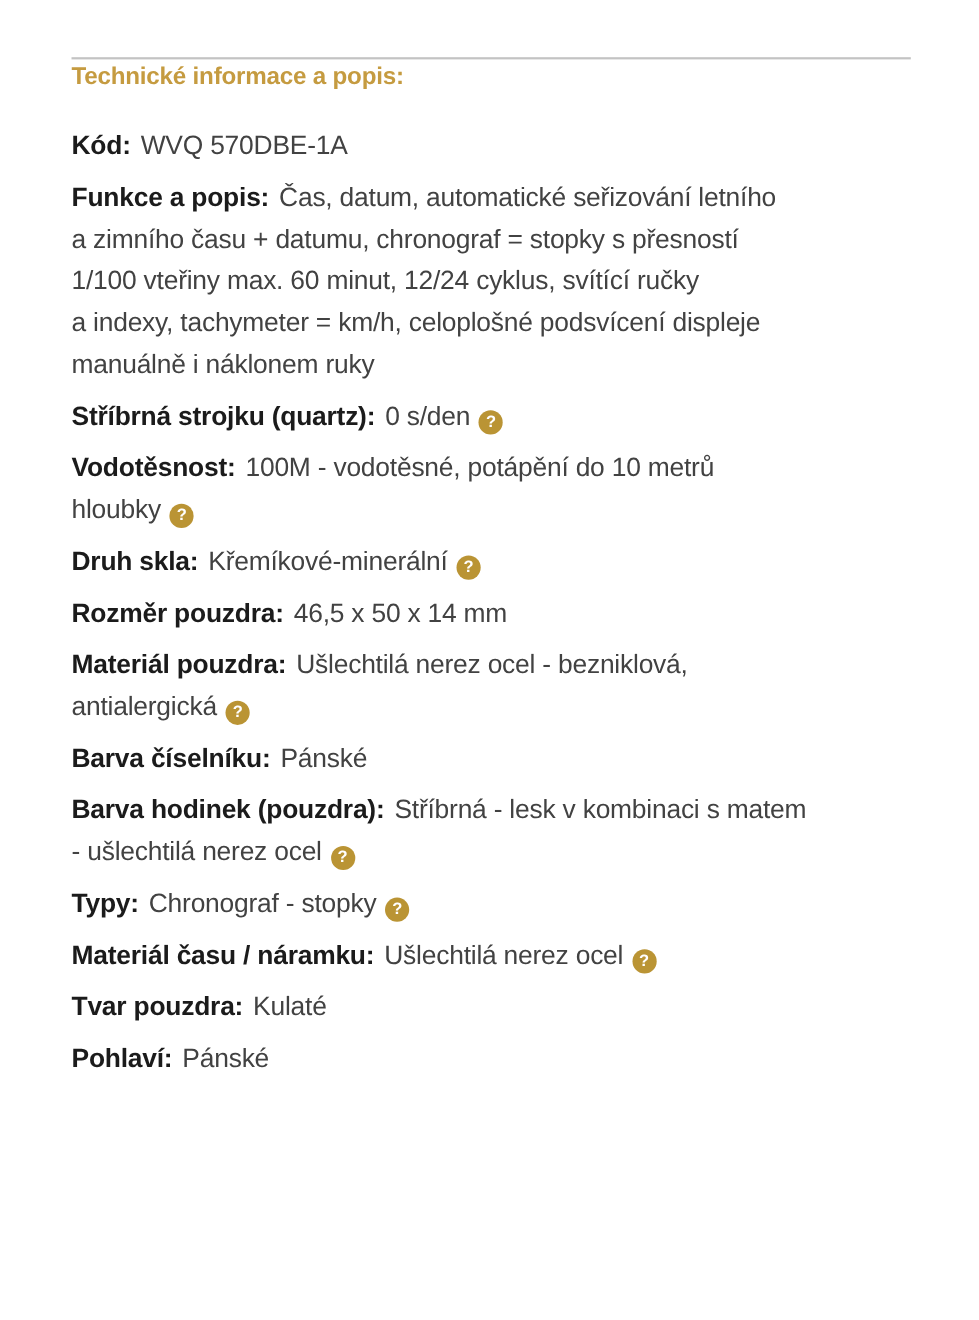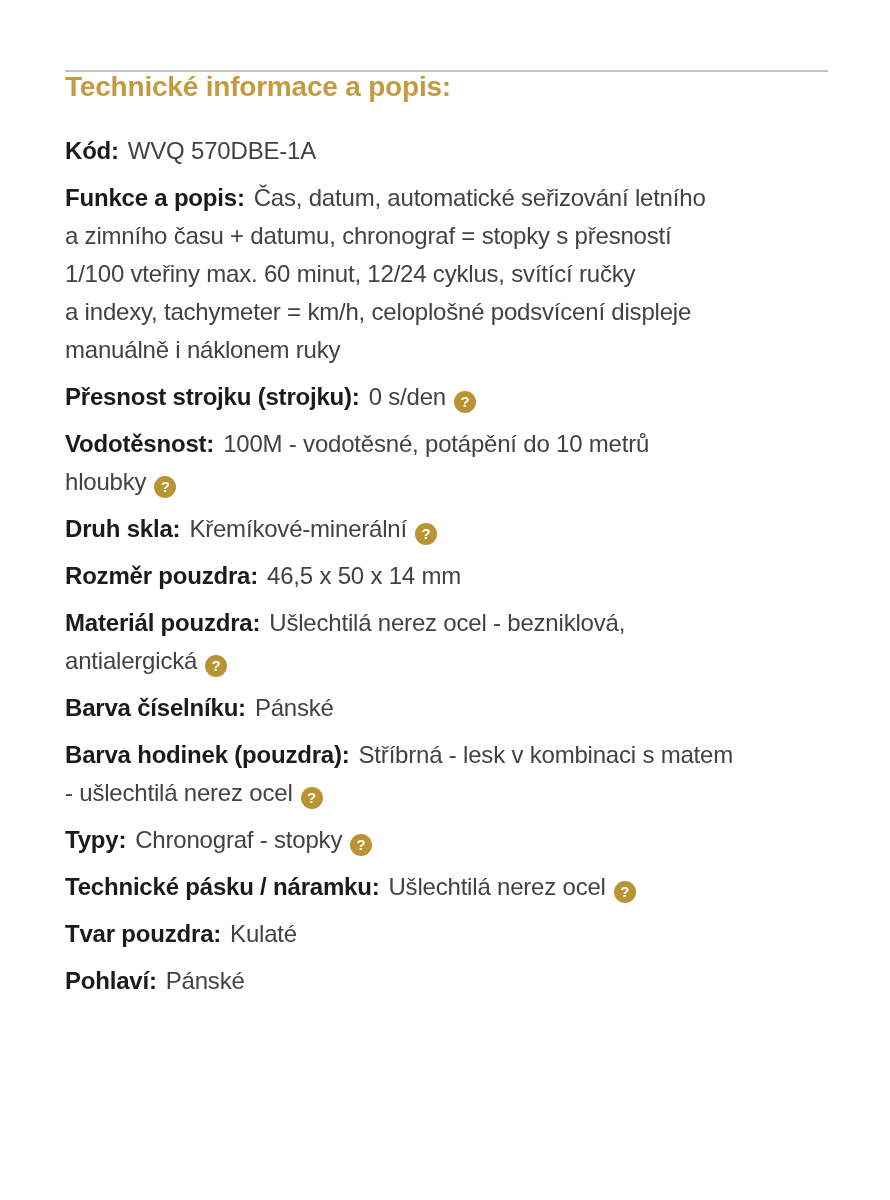--- a/index.html
+++ b/index.html
@@ -29,23 +29,23 @@
     top: 2px;
     width: 763px;
     height: 2px;
     background: var(--divider);
   }
   .content {
     padding: 0 33px 0 65px;
     width: 890px;
   }
   .heading {
-    margin-top: 68px;
+    margin-top: 50px;
     margin-bottom: 26px;
-    font-size: 28px;
+    font-size: 22px;
     line-height: 38px;
     font-weight: 700;
     letter-spacing: -0.2px;
     color: var(--accent-gold);
   }
   .spec-row {
     width: 760px;
     font-size: 24px;
     line-height: 38px;
     margin: 9px 0;
@@ -101,41 +101,41 @@
     <div class="spec-list">
   <p class="spec-row"><span class="spec-label">Kód:</span><span class="spec-value">WVQ 570DBE-1A</span></p>
 
   <p class="spec-row"><span class="spec-label">Funkce a popis:</span><span class="spec-value">Čas, datum, automatické seřizování letního
 a zimního času + datumu, chronograf = stopky s přesností
 1/100 vteřiny max. 60 minut, 12/24 cyklus, svítící ručky
 a indexy, tachymeter = km/h, celoplošné podsvícení displeje
 manuálně i náklonem ruky</span></p>
 
 
-  <p class="spec-row"><span class="spec-label">Přesnost strojku (strojku):</span><span class="spec-value">0 s/den</span><span class="help-icon">?</span></p>
+  <p class="spec-row"><span class="spec-label">Stříbrná strojku (quartz):</span><span class="spec-value">0 s/den</span><span class="help-icon">?</span></p>
 
   <p class="spec-row"><span class="spec-label">Vodotěsnost:</span><span class="spec-value">100M - vodotěsné, potápění do 10 metrů
 hloubky</span><span class="help-icon">?</span></p>
 
   <p class="spec-row"><span class="spec-label">Druh skla:</span><span class="spec-value">Křemíkové-minerální</span><span class="help-icon">?</span></p>
 
   <p class="spec-row"><span class="spec-label">Rozměr pouzdra:</span><span class="spec-value">46,5 x 50 x 14 mm</span></p>
 
 
   <p class="spec-row"><span class="spec-label">Materiál pouzdra:</span><span class="spec-value">Ušlechtilá nerez ocel - bezniklová,
 antialergická</span><span class="help-icon">?</span></p>
 
   <p class="spec-row"><span class="spec-label">Barva číselníku:</span><span class="spec-value">Pánské</span></p>
 
   <p class="spec-row"><span class="spec-label">Barva hodinek (pouzdra):</span><span class="spec-value">Stříbrná - lesk v kombinaci s matem
 - ušlechtilá nerez ocel</span><span class="help-icon">?</span></p>
 
   <p class="spec-row"><span class="spec-label">Typy:</span><span class="spec-value">Chronograf - stopky</span><span class="help-icon">?</span></p>
 
-  <p class="spec-row"><span class="spec-label">Technické pásku / náramku:</span><span class="spec-value">Ušlechtilá nerez ocel</span><span class="help-icon">?</span></p>
+  <p class="spec-row"><span class="spec-label">Materiál času / náramku:</span><span class="spec-value">Ušlechtilá nerez ocel</span><span class="help-icon">?</span></p>
 
   <p class="spec-row"><span class="spec-label">Tvar pouzdra:</span><span class="spec-value">Kulaté</span></p>
 
   <p class="spec-row"><span class="spec-label">Pohlaví:</span><span class="spec-value">Pánské</span></p>
 
 </div>
   </div>
   <div class="watermark">@( Bazos.sk</div>
 </div>
 

